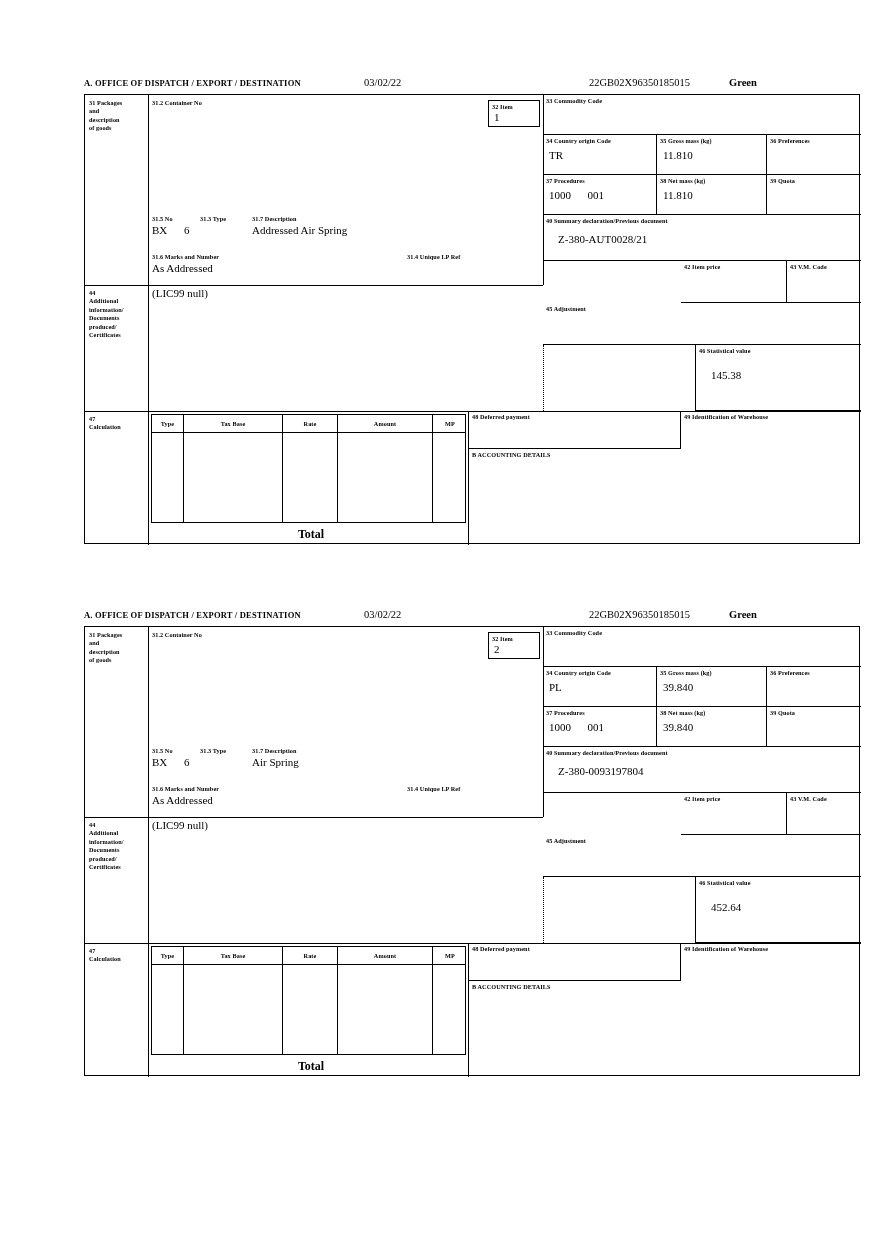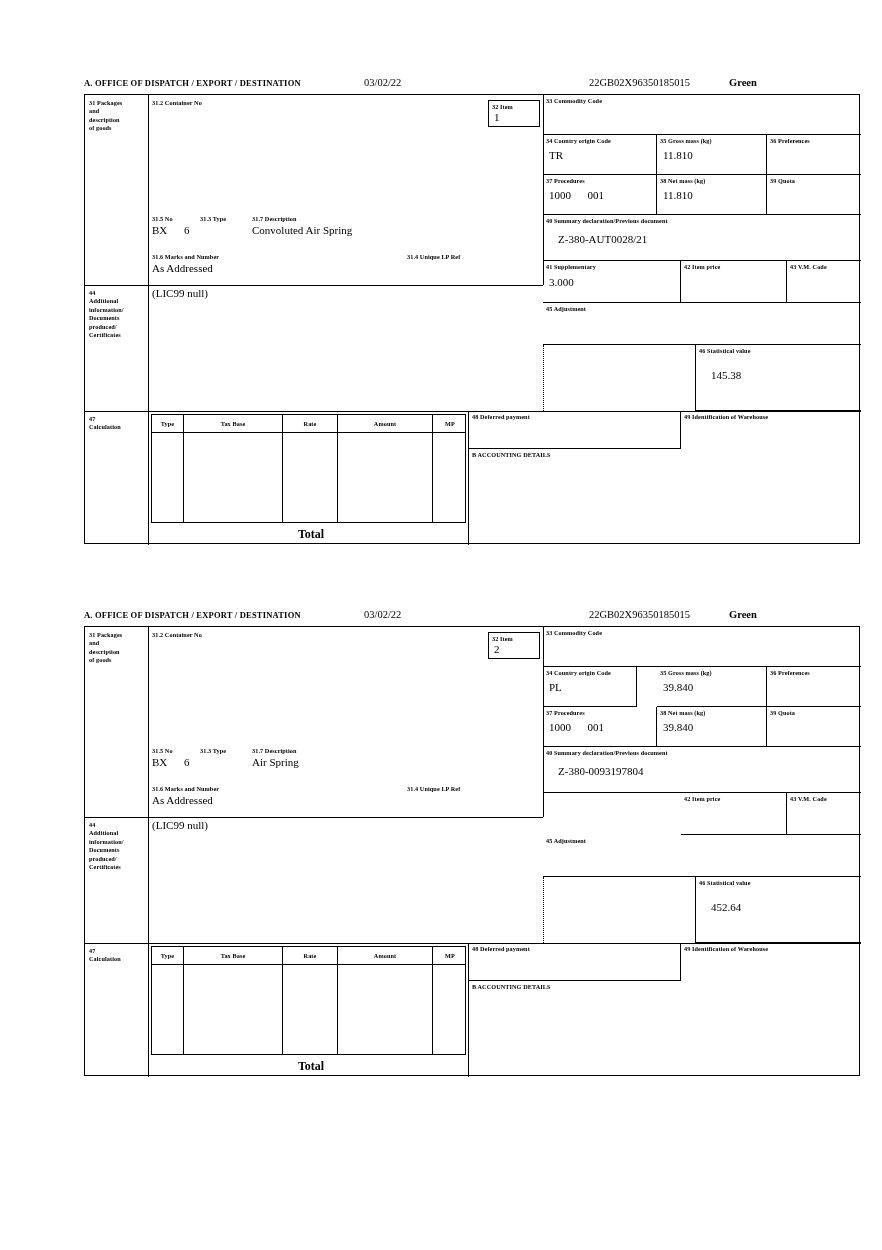--- a/index.html
+++ b/index.html
@@ -137,21 +137,21 @@
         <div class="lbl" style="position:absolute;left:4px;top:4px;">31.2 Container No</div>
         <div class="val" style="position:absolute;left:6px;top:15px;"></div>
       </div>
 
       <div class="cell" style="left:67px;top:120px;width:390px;">
         <span class="lbl" style="position:absolute;left:0;top:0;">31.5 No</span>
         <span class="lbl" style="position:absolute;left:48px;top:0;">31.3 Type</span>
         <span class="lbl" style="position:absolute;left:100px;top:0;">31.7 Description</span>
         <span class="val big" style="position:absolute;left:0;top:9px;">BX</span>
         <span class="val big" style="position:absolute;left:32px;top:9px;">6</span>
-        <span class="val big" style="position:absolute;left:100px;top:9px;">Convoluted Air Spring</span>
+        <span class="val big" style="position:absolute;left:100px;top:9px;">Addressed Air Spring</span>
       </div>
 
       <div class="cell" style="left:67px;top:158px;width:390px;">
         <span class="lbl" style="position:absolute;left:0;top:0;">31.6 Marks and Number</span>
         <span class="lbl" style="position:absolute;left:255px;top:0;">31.4 Unique LP Ref</span>
         <span class="val big" style="position:absolute;left:0;top:9px;">As Addressed</span>
         <span class="val big" style="position:absolute;left:255px;top:9px;"></span>
       </div>
 
       <div class="itembox" style="left:403px;top:5px;width:52px;height:27px;">
@@ -189,24 +189,20 @@
       <div class="cell pad" style="left:682px;top:80px;width:94px;height:40px;border-bottom:1.1px solid #000;">
         <div class="lbl">39 Quota</div>
         <div class="val big" style="padding-left:3px;padding-top:4px;"></div>
       </div>
 
       <div class="cell pad" style="left:458px;top:120px;width:318px;height:46px;border-bottom:1.1px solid #000;">
         <div class="lbl">40 Summary declaration/Previous document</div>
         <div class="val big" style="padding-left:12px;padding-top:8px;">Z-380-AUT0028/21</div>
       </div>
 
-      <div class="cell pad" style="left:458px;top:166px;width:138px;height:42px;border-bottom:1.1px solid #000;border-right:1.1px solid #000;">
-        <div class="lbl">41 Supplementary</div>
-        <div class="val big" style="padding-left:3px;padding-top:5px;">3.000</div>
-      </div>
       <div class="cell pad" style="left:596px;top:166px;width:106px;height:42px;border-bottom:1.1px solid #000;border-right:1.1px solid #000;">
         <div class="lbl">42 Item price</div>
         <div class="val big" style="padding-left:3px;padding-top:5px;"></div>
       </div>
       <div class="cell pad" style="left:702px;top:166px;width:74px;height:42px;border-bottom:1.1px solid #000;">
         <div class="lbl">43 V.M. Code</div>
         <div class="val big" style="padding-left:3px;padding-top:5px;"></div>
       </div>
 
       <div class="cell pad" style="left:458px;top:208px;width:318px;height:42px;border-bottom:1.1px solid #000;">
@@ -326,21 +322,21 @@
         <div class="lbl" style="padding:1.5px 0 0 3px;">32 Item</div>
         <div class="val big" style="padding:0 0 0 5px;">2</div>
       </div>
 
       <div class="cell" style="left:458px;top:0;width:0;height:190px;border-left:1.1px solid #000;"></div>
 
       <div class="cell pad" style="left:458px;top:0;width:318px;height:40px;border-bottom:1.1px solid #000;">
         <div class="lbl">33 Commodity Code</div>
       </div>
 
-      <div class="cell pad" style="left:458px;top:40px;width:94px;height:40px;border-bottom:1.1px solid #000;border-right:1.1px solid #000;">
+      <div class="cell pad" style="left:458px;top:40px;width:114px;height:40px;border-bottom:1.1px solid #000;border-right:1.1px solid #000;">
         <div class="lbl">34 Country origin Code</div>
         <div class="val big" style="padding-left:3px;padding-top:4px;">PL</div>
       </div>
       <div class="cell pad" style="left:572px;top:40px;width:110px;height:40px;border-bottom:1.1px solid #000;border-right:1.1px solid #000;">
         <div class="lbl">35 Gross mass (kg)</div>
         <div class="val big" style="padding-left:3px;padding-top:4px;">39.840</div>
       </div>
       <div class="cell pad" style="left:682px;top:40px;width:94px;height:40px;border-bottom:1.1px solid #000;">
         <div class="lbl">36 Preferences</div>
         <div class="val big" style="padding-left:3px;padding-top:4px;"></div>

